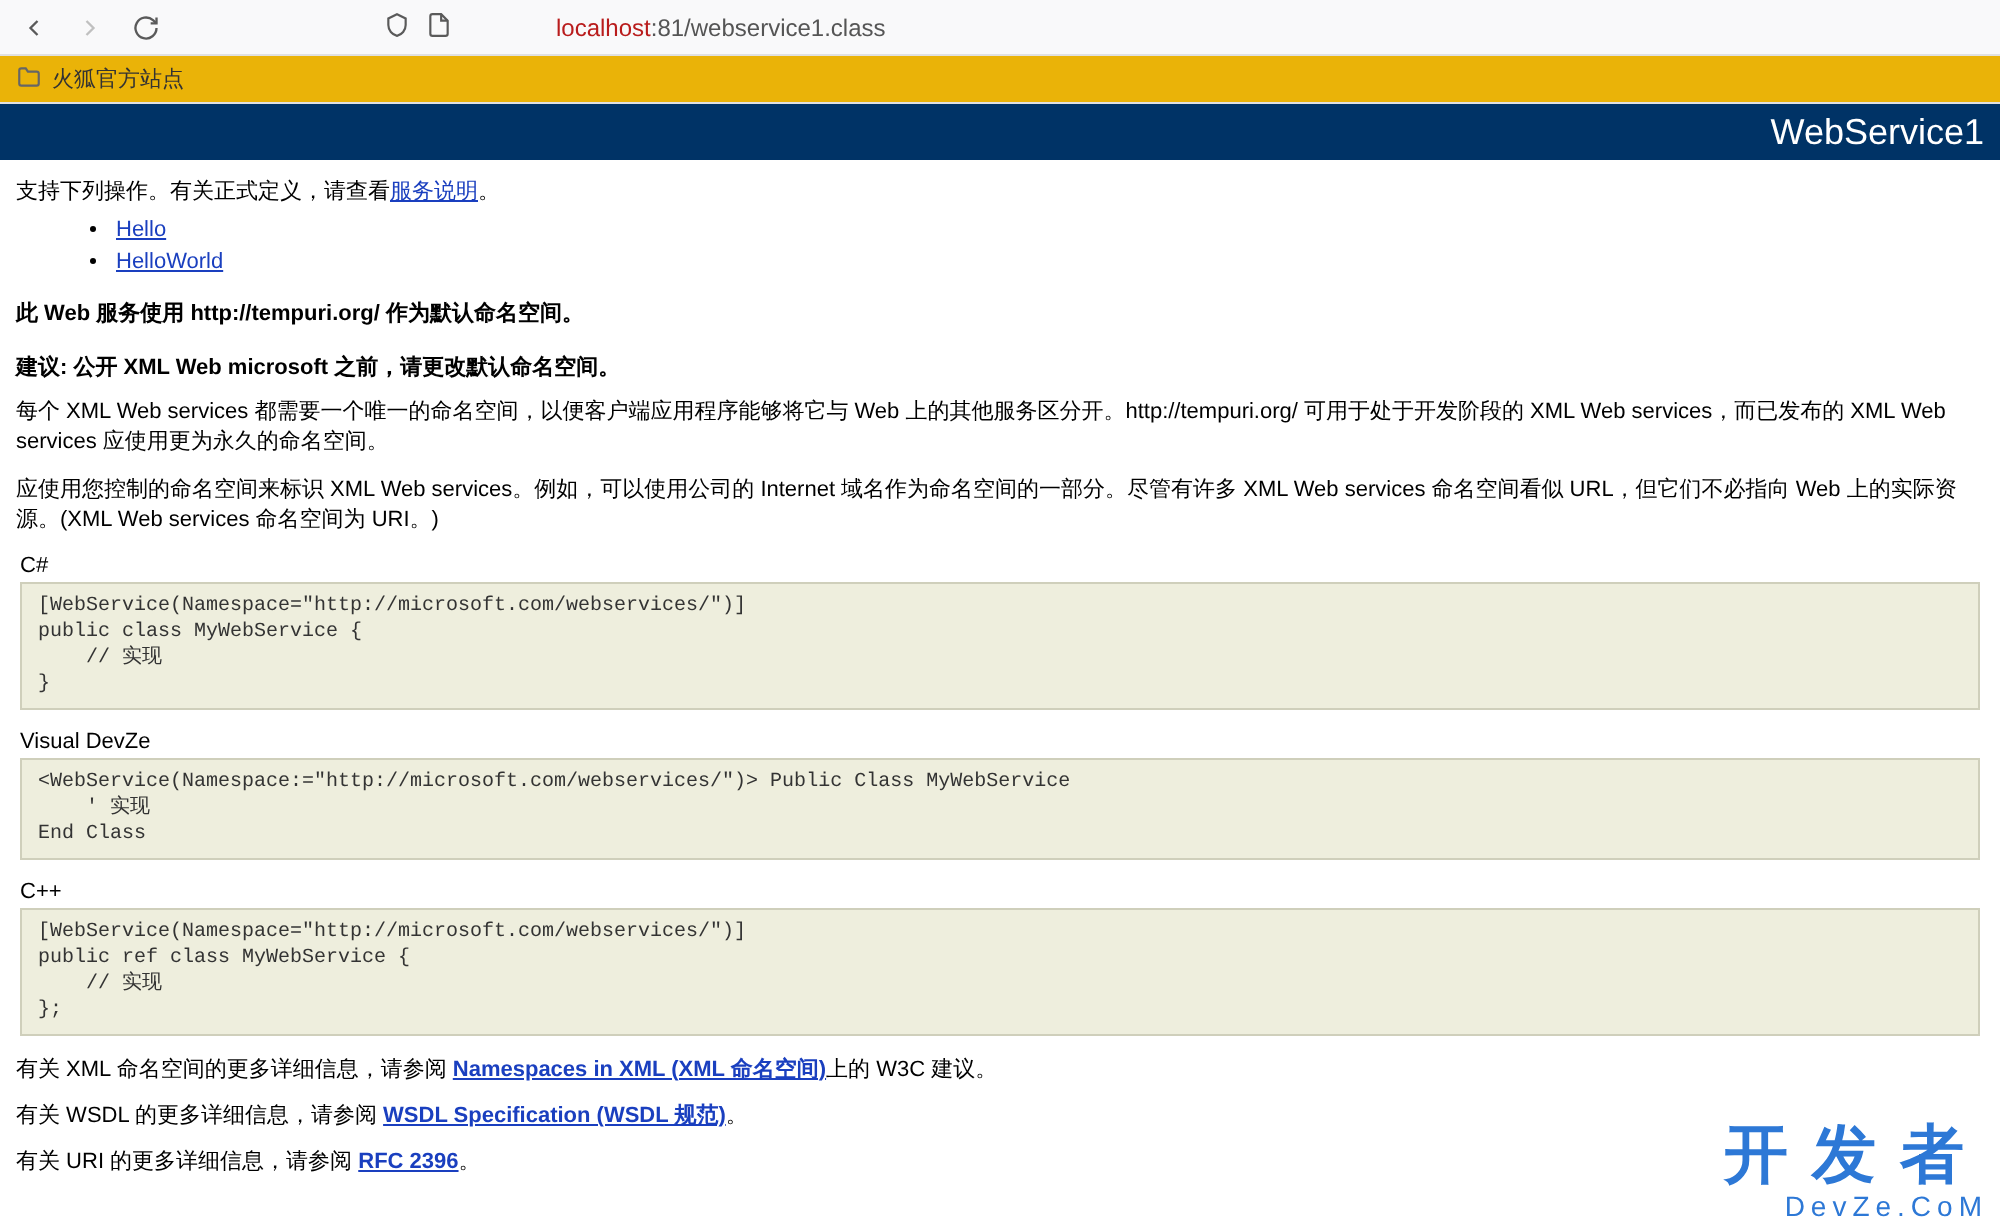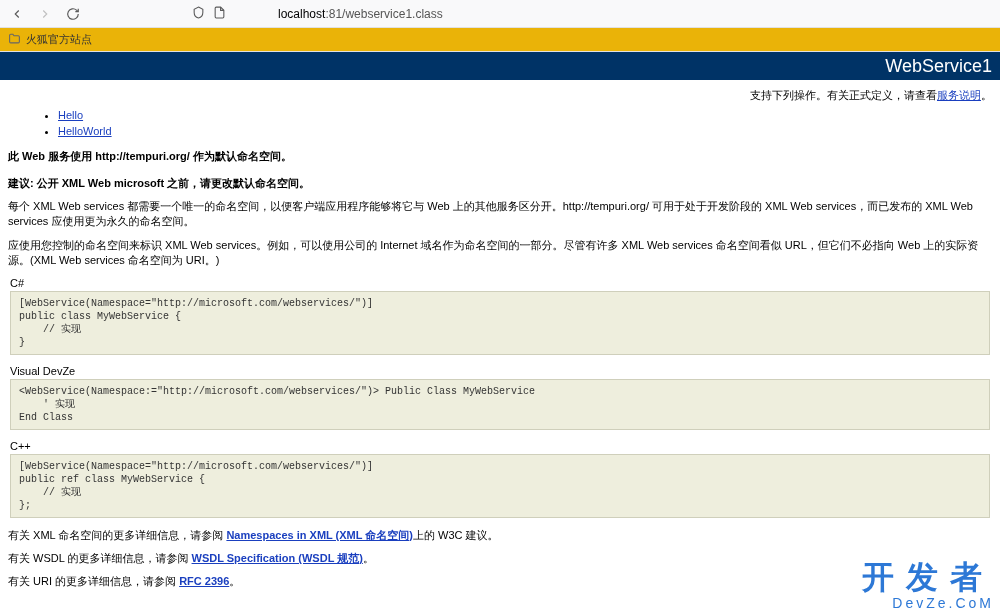--- a/index.html
+++ b/index.html
@@ -37,21 +37,21 @@
       display: flex;
       align-items: center;
       gap: 8px;
       margin-left: 100px;
     }
     .addr-wrap svg { width: 13px; height: 13px; color: #5a5a5a; }
     .addr {
       font-size: 12px;
       color: #555;
     }
-    .addr .host { color: #000000; padding-left: 44px; }
+    .addr .host { color: #b91c1c; padding-left: 44px; }
     .bookmark-bar {
       display: flex;
       align-items: center;
       height: 24px;
       padding: 0 8px;
       background: #eab308;
       border-bottom: 1px solid #e1e1e1;
       gap: 5px;
       font-size: 11px;
       color: #333;
@@ -62,21 +62,21 @@
       color: #fff;
       height: 28px;
       display: flex;
       align-items: center;
       padding: 0 8px;
       font-size: 18px;
       font-family: Arial, sans-serif;
       justify-content: flex-end;
     }
     .content { padding: 8px 8px; }
-    .intro { margin-bottom: 6px; font-size: 11px; text-align: right; }
+    .intro { margin-bottom: 6px; font-size: 11px; }
     .intro a { color: #1a3fbf; text-decoration: underline; }
     ul.ops {
       list-style: disc;
       padding-left: 50px;
       margin: 6px 0 10px 0;
     }
     ul.ops li {
       margin: 4px 0;
       font-size: 11px;
     }

